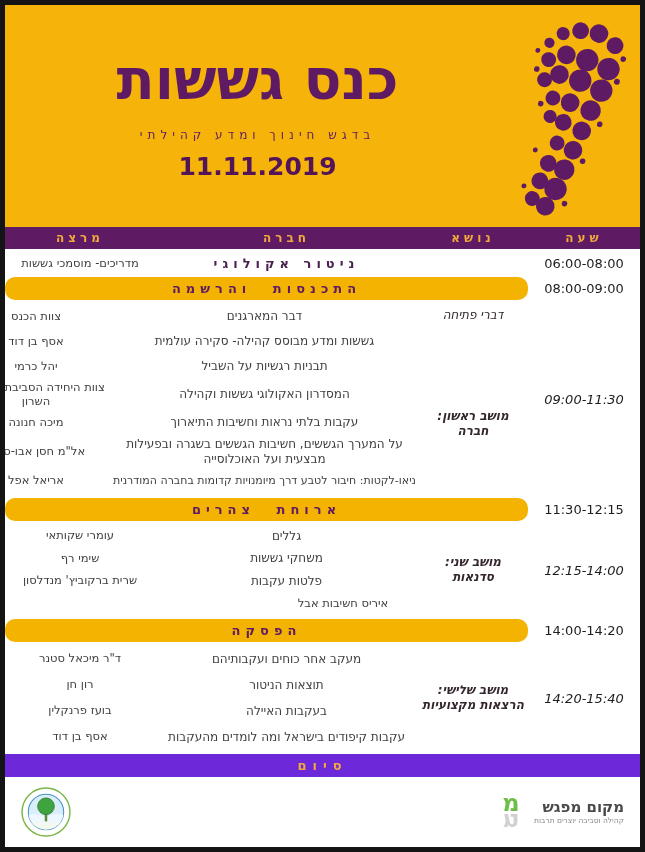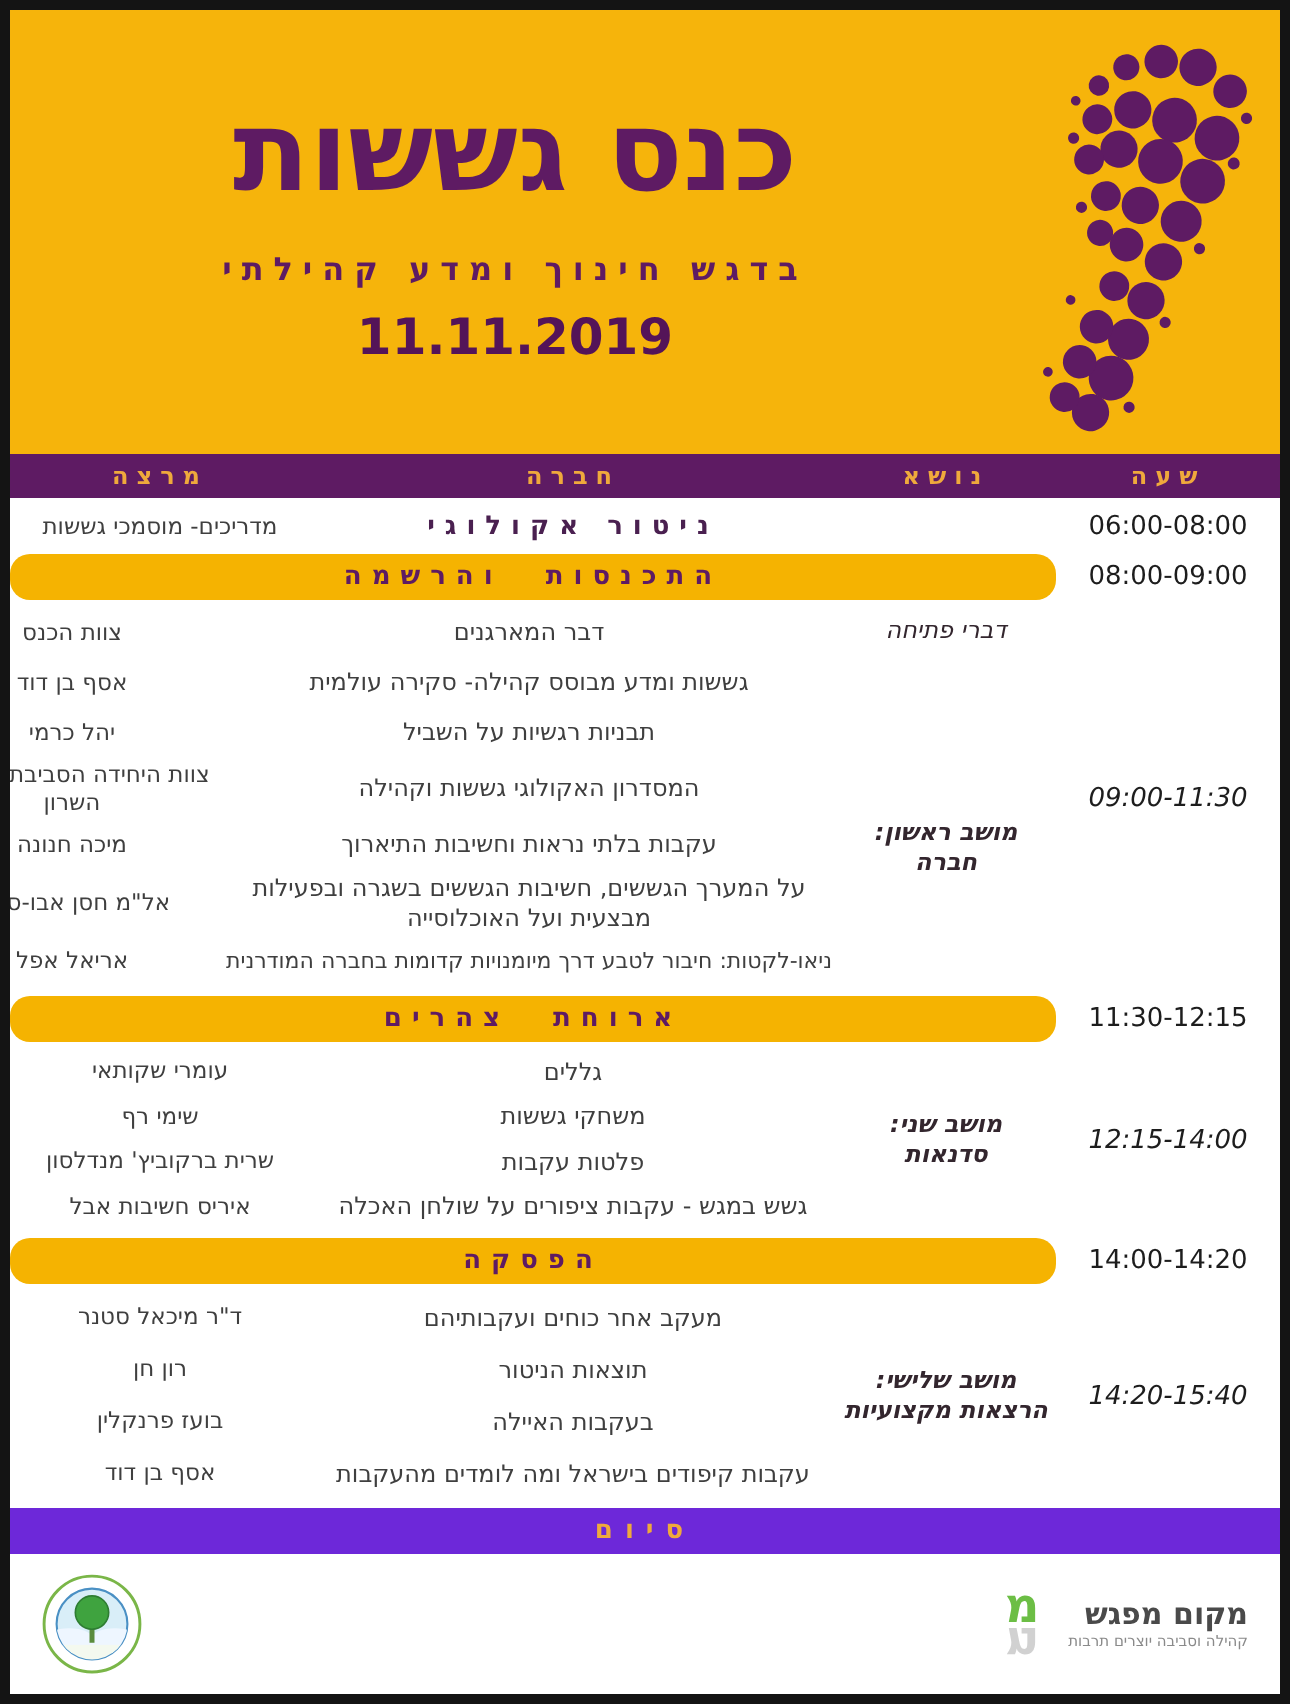--- a/index.html
+++ b/index.html
@@ -7,21 +7,21 @@
     width:645px;height:852px;box-sizing:border-box;
     border:5px solid #141414;outline:1px solid #555;
     background:#fff;direction:rtl;position:relative;overflow:hidden;
     font-family:"DejaVu Sans",sans-serif;
   }
   
   .header{height:222px;background:#F6B40B;display:flex;}
   .footprint-wrap{width:140px;display:flex;align-items:flex-start;justify-content:center;padding-top:14px;}
   .header-text{flex:1;display:flex;flex-direction:column;align-items:center;justify-content:center;padding-left:10px;}
   .title{font-size:56px;font-weight:bold;color:#5E1B63;line-height:1;margin:0 0 20px 0;}
-  .subtitle{font-size:16px;font-weight:bold;color:#5E1B63;letter-spacing:5px;margin-bottom:10px;}
+  .subtitle{font-size:12px;font-weight:normal;color:#5E1B63;letter-spacing:5px;margin-bottom:10px;}
   .date{font-size:25px;font-weight:bold;color:#541458;direction:ltr;}
   
   .thead{height:22px;background:#5E1B63;display:flex;align-items:center;}
   .thead .hcell{font-size:12px;font-weight:bold;color:#EFA93C;letter-spacing:4px;text-align:center;}
   .ct{width:112px;flex:none;}   
   .cn{width:110px;flex:none;}   
   .cc{flex:1;}                  
   .cl{width:150px;flex:none;}   
   .row1{height:28px;display:flex;align-items:center;background:#fff;}
   .row1 .content{font-size:13px;font-weight:bold;color:#4A2050;letter-spacing:5px;text-align:center;}
@@ -198,21 +198,20 @@
       </div>
       <div class="item">
         <div class="content">משחקי גששות</div>
         <div class="lect">שימי רף</div>
       </div>
       <div class="item">
         <div class="content">פלטות עקבות</div>
         <div class="lect">שרית ברקוביץ' מנדלסון</div>
       </div>
       <div class="item">
-        <div class="content">גשש במגש - עקבות ציפורים על שולחן האכלה</div>
         <div class="lect">איריס חשיבות אבל</div>
       </div>
     </div>
   </div>
 
   <div class="band">
     <div class="ct">
         <span class="time">14:00-14:20</span>
       </div>
     <div class="label">הפסקה</div>

